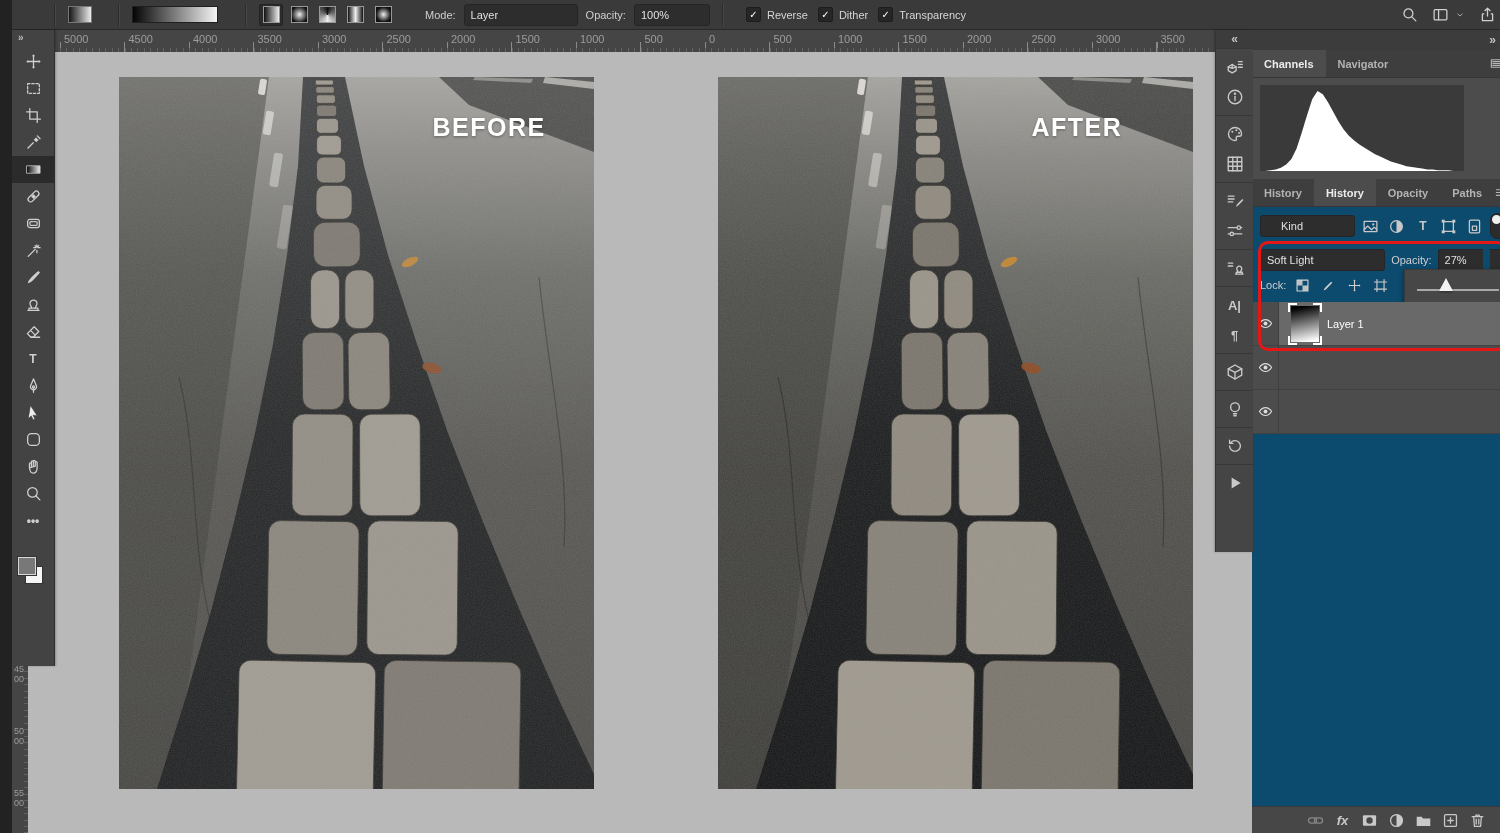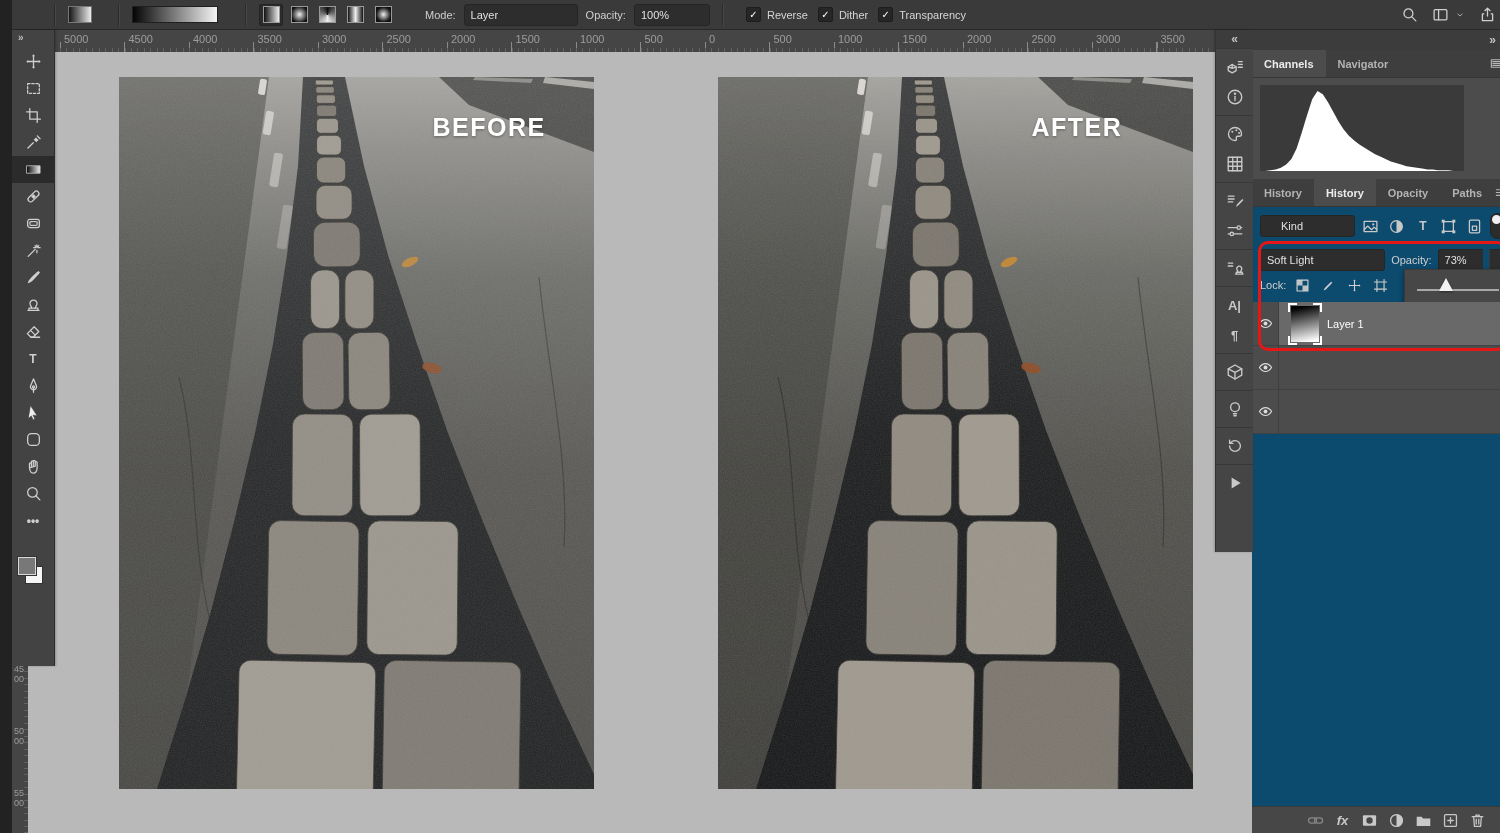--- a/index.html
+++ b/index.html
@@ -733,21 +733,21 @@
         <div id="filter-pill"></div>
       </div>
 
       <div id="blend-row">
         <div class="select" id="blend-select">
           <span>Soft Light</span>
           <span class="icon"></span>
         </div>
         <span class="optlabel">Opacity:</span>
         <div class="select" id="opacity-val">
-          <span>73%</span>
+          <span>27%</span>
         </div>
         <div id="opacity-chev">
           <span class="icon"></span>
         </div>
       </div>
 
       <div id="lock-row">
         <span class="optlabel">Lock:</span>
         <span id="lock-icons" style="display:flex;gap:11px">
             <span class="icon" style="width: 15px; height: 15px;">

